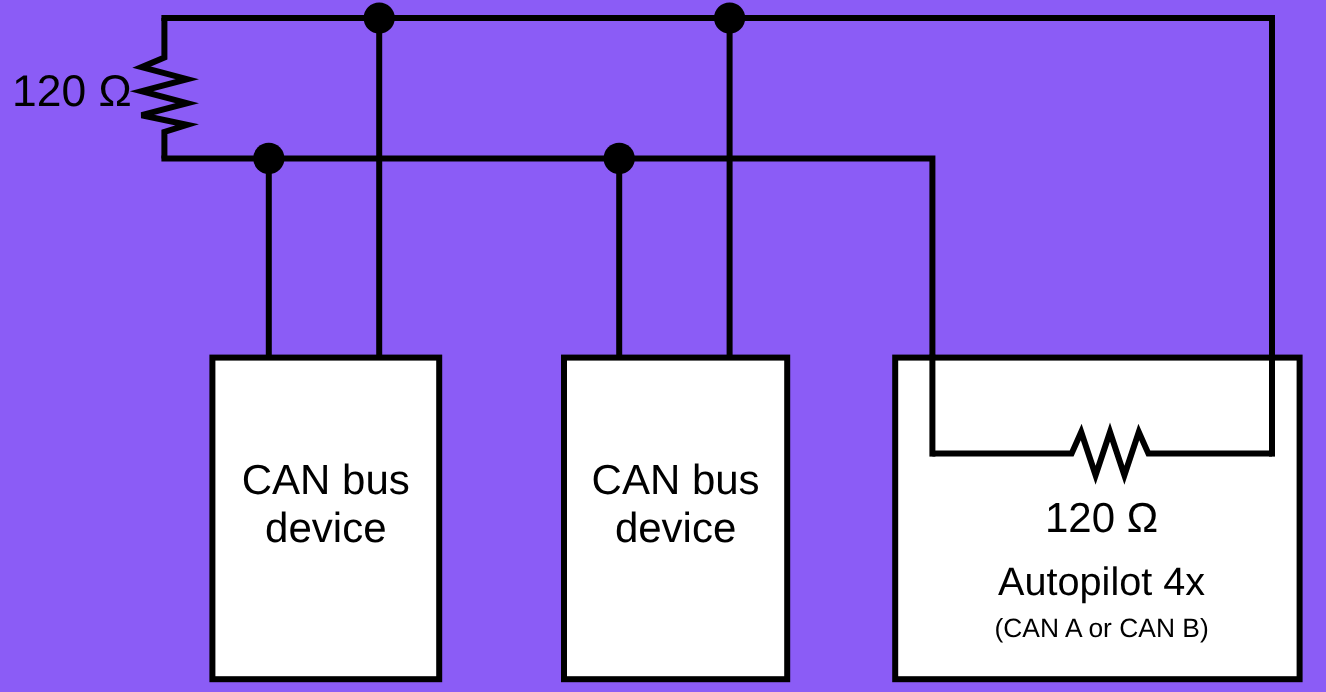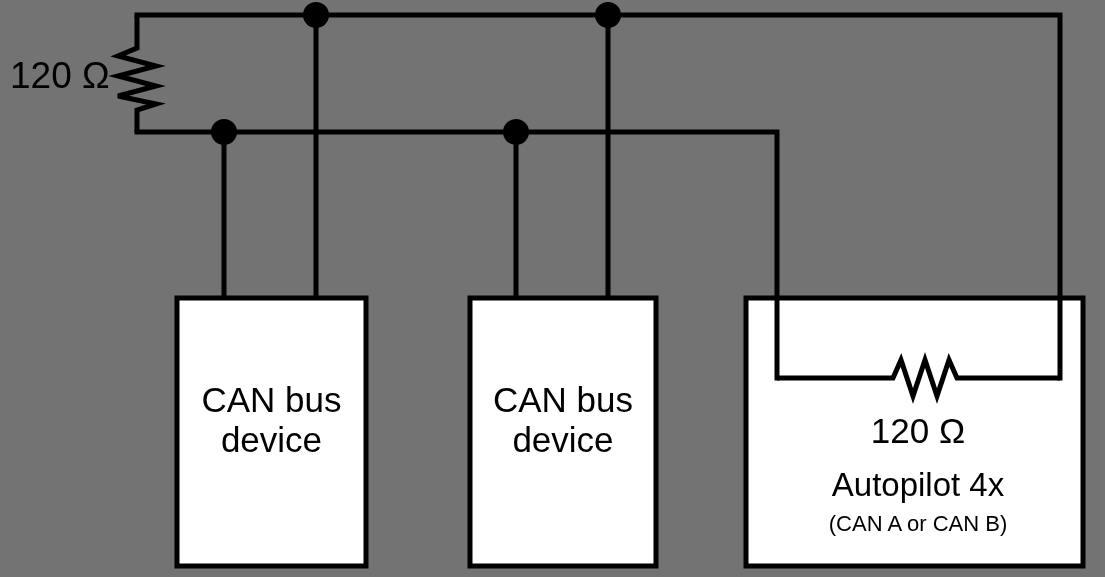--- a/index.html
+++ b/index.html
@@ -11,21 +11,21 @@
   body {
     width: 1105px;
     height: 577px;
     overflow: hidden;
     font-family: "Liberation Sans", sans-serif;
   }
   #diagram-root {
     position: relative;
     width: 1105px;
     height: 577px;
-    background: #737373;
+    background: #8b5cf6;
   }
   svg#circuit {
     display: block;
     width: 1105px;
     height: 577px;
   }
   .wire {
     stroke: #000000;
     stroke-width: 5;
     fill: none;

